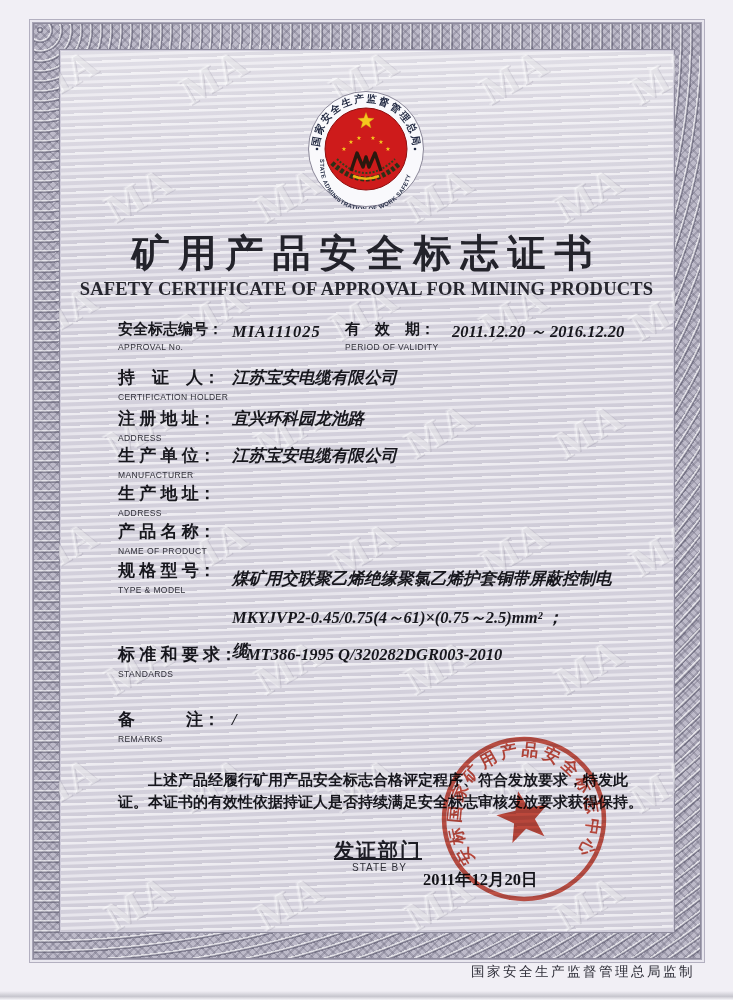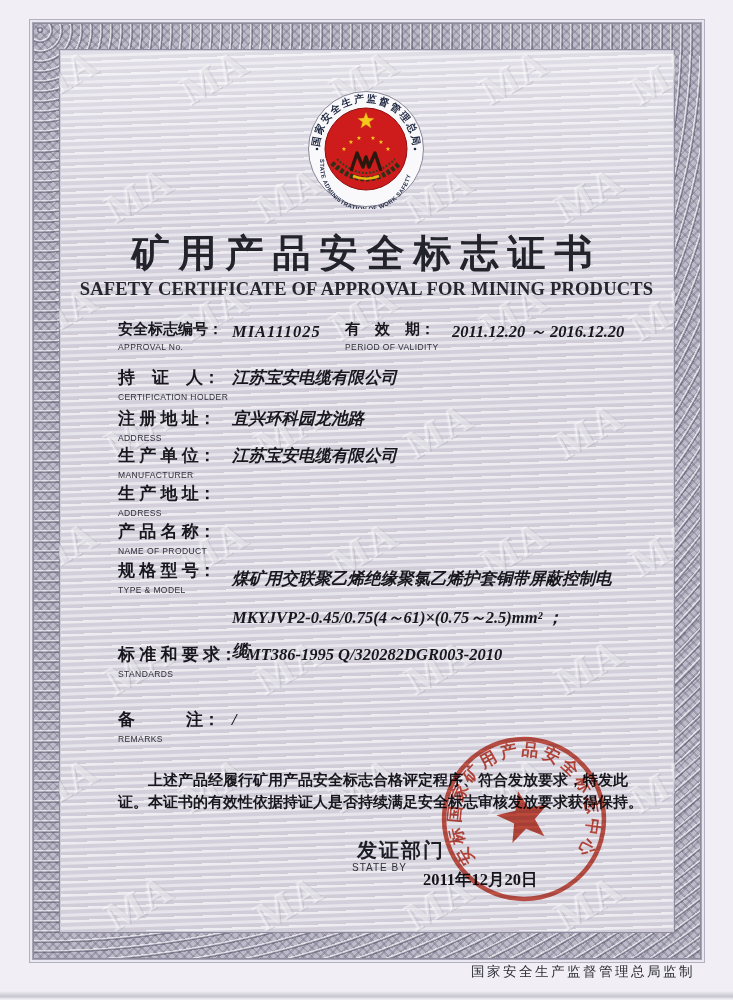--- a/index.html
+++ b/index.html
@@ -34,21 +34,21 @@
   .lab{font-weight:bold;font-size:17px;color:#17171d;white-space:pre;}
   .lab.small{font-size:15px;}
   .sub{font-family:"Liberation Sans",sans-serif;font-size:8.5px;letter-spacing:.4px;color:#2e2e37;margin-top:3px;white-space:nowrap;}
   .val{font-weight:bold;font-size:16.5px;color:#17171d;white-space:pre-wrap;line-height:23.5px;font-style:italic;}
   .field{position:absolute;left:118px;width:560px;}
   .field .val{position:absolute;left:114px;top:0;width:428px;}
   .field .vline{font-weight:bold;font-size:16.5px;color:#17171d;white-space:pre;line-height:24.5px;}
   
   .statement{position:absolute;left:118px;top:769px;width:528px;text-indent:2em;
     font-weight:bold;font-size:15px;line-height:22px;color:#17171d;}
-  .issued-label{position:absolute;left:357px;top:837px;font-weight:bold;font-size:20px;letter-spacing:2px;color:#1c1c24;}
+  .issued-label{position:absolute;left:334px;top:837px;font-weight:bold;font-size:20px;letter-spacing:2px;color:#1c1c24;text-decoration:underline;}
   .issued-sub{position:absolute;left:352px;top:862px;font-family:"Liberation Sans",sans-serif;
     font-size:10px;letter-spacing:1px;color:#2e2e37;}
   .issue-date{position:absolute;left:423px;top:869px;font-weight:bold;font-size:16.5px;color:#141419;}
   .seal{position:absolute;left:438px;top:733px;width:172px;height:172px;
     transform:rotate(-12deg);opacity:.9;mix-blend-mode:multiply;}
   .footer{position:absolute;right:38px;top:963px;font-weight:normal;font-size:13.5px;
     letter-spacing:2.5px;color:#2d2d37;}
   .bottom-edge{position:absolute;left:0;right:0;bottom:0;height:9px;
     background:linear-gradient(180deg,#f1eff5,#c7c6ce 60%,#f7f6fa);}
 </style>

